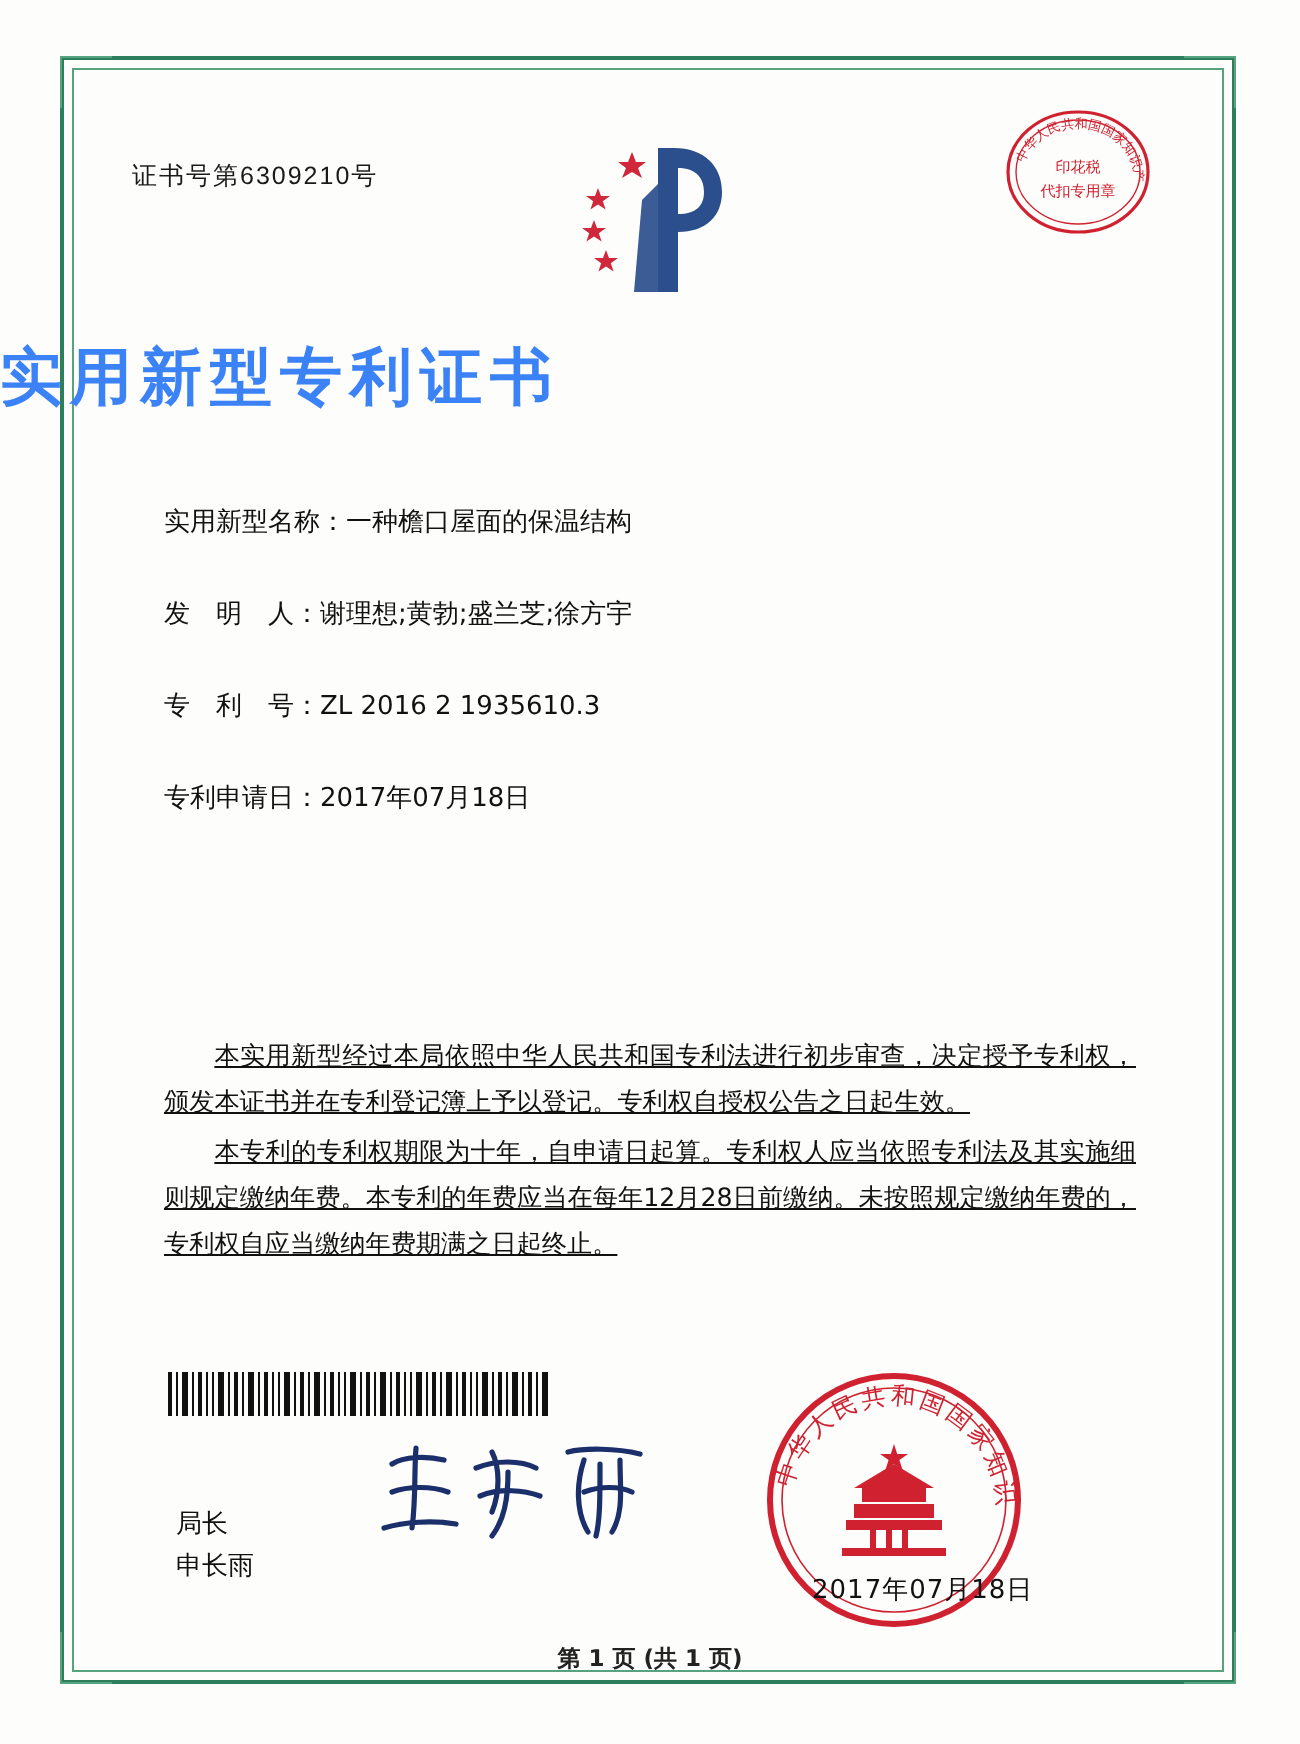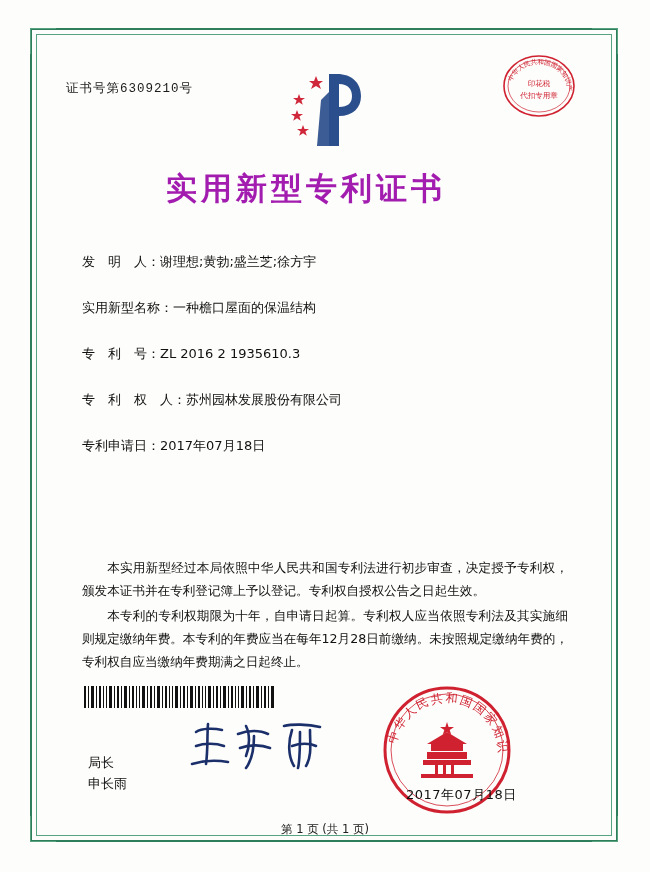--- a/index.html
+++ b/index.html
@@ -51,21 +51,21 @@
   .corner.bl { left: 30px; top: 816px; border-right: none; border-top: none; }
   .corner.br { left: 592px; top: 816px; border-left: none; border-top: none; }
 
   
   .cert-no {
     position: absolute;
     left: 66px; top: 80px;
     font-size: 12.5px;
     letter-spacing: 1px;
     color: #1a1a1a;
-    font-family: Liberation Mono, monospace;
+    font-family: Liberation Sans, sans-serif;
   }
 
   
   .logo {
     position: absolute;
     left: 283px; top: 70px;
     width: 84px;
     height: 80px;
   }
 
@@ -74,25 +74,24 @@
     position: absolute;
     left: 501px; top: 48px;
     width: 76px; height: 76px;
   }
 
   
   .title {
     position: absolute;
     left: 0; top: 168px;
     width: 612px;
-    text-align: center;
     font-size: 31px;
     font-weight: bold;
     letter-spacing: 4px;
-    color: #a21caf;
+    color: #3b82f6;
     font-family: "DejaVu Sans", sans-serif;
   }
 
   
   .fields {
     position: absolute;
     left: 82px; top: 252px;
     width: 486px;
   }
   .field-row {
@@ -105,26 +104,27 @@
   .field-label {
     display: inline-block;
   }
   .field-value {
     display: inline-block;
   }
 
   
   .body-text {
     position: absolute;
-    left: 82px; top: 556px;
+    left: 82px; top: 516px;
     width: 486px;
     font-size: 12.6px;
     line-height: 23px;
     color: #111;
     text-align: justify;
+    text-decoration: underline;
   }
   .body-text p {
     margin: 0 0 2px 0;
     text-indent: 2em;
   }
 
   
   .barcode {
     position: absolute;
     left: 84px; top: 686px;
@@ -165,20 +165,21 @@
   }
 
   
   .footer {
     position: absolute;
     left: 0; top: 822px;
     width: 650px;
     text-align: center;
     font-size: 11.5px;
     color: #222;
+    font-weight: bold;
   }
 </style>
 </head>
 <body>
 
 <div class="page">
 
   <div class="border-outer"></div>
   <div class="border-inner"></div>
   <div class="corner tl"></div>
@@ -207,30 +208,27 @@
       <textPath href="#arcTop" startOffset="8%">中华人民共和国国家知识产权局</textPath>
     </text>
     <text x="38" y="38" font-size="7.5" fill="#cf2130" text-anchor="middle" font-family="DejaVu Sans, sans-serif">印花税</text>
     <text x="38" y="50" font-size="7.5" fill="#cf2130" text-anchor="middle" font-family="DejaVu Sans, sans-serif">代扣专用章</text>
   </svg>
 
   <div class="title">实用新型专利证书</div>
 
   <div class="fields">
     <div class="field-row">
+      <span class="field-label">实用新型名称：</span><span class="field-value">一种檐口屋面的保温结构</span>
+    </div>
+    <div class="field-row">
       <span class="field-label">发　明　人：</span><span class="field-value">谢理想;黄勃;盛兰芝;徐方宇</span>
     </div>
     <div class="field-row">
-      <span class="field-label">实用新型名称：</span><span class="field-value">一种檐口屋面的保温结构</span>
-    </div>
-    <div class="field-row">
       <span class="field-label">专　利　号：</span><span class="field-value">ZL 2016 2 1935610.3</span>
-    </div>
-    <div class="field-row">
-      <span class="field-label">专　利　权　人：</span><span class="field-value">苏州园林发展股份有限公司</span>
     </div>
     <div class="field-row">
       <span class="field-label">专利申请日：</span><span class="field-value">2017年07月18日</span>
     </div>
   </div>
 
   <div class="body-text">
     <p>本实用新型经过本局依照中华人民共和国专利法进行初步审查，决定授予专利权，颁发本证书并在专利登记簿上予以登记。专利权自授权公告之日起生效。</p>
     <p>本专利的专利权期限为十年，自申请日起算。专利权人应当依照专利法及其实施细则规定缴纳年费。本专利的年费应当在每年12月28日前缴纳。未按照规定缴纳年费的，专利权自应当缴纳年费期满之日起终止。</p>
   </div>

